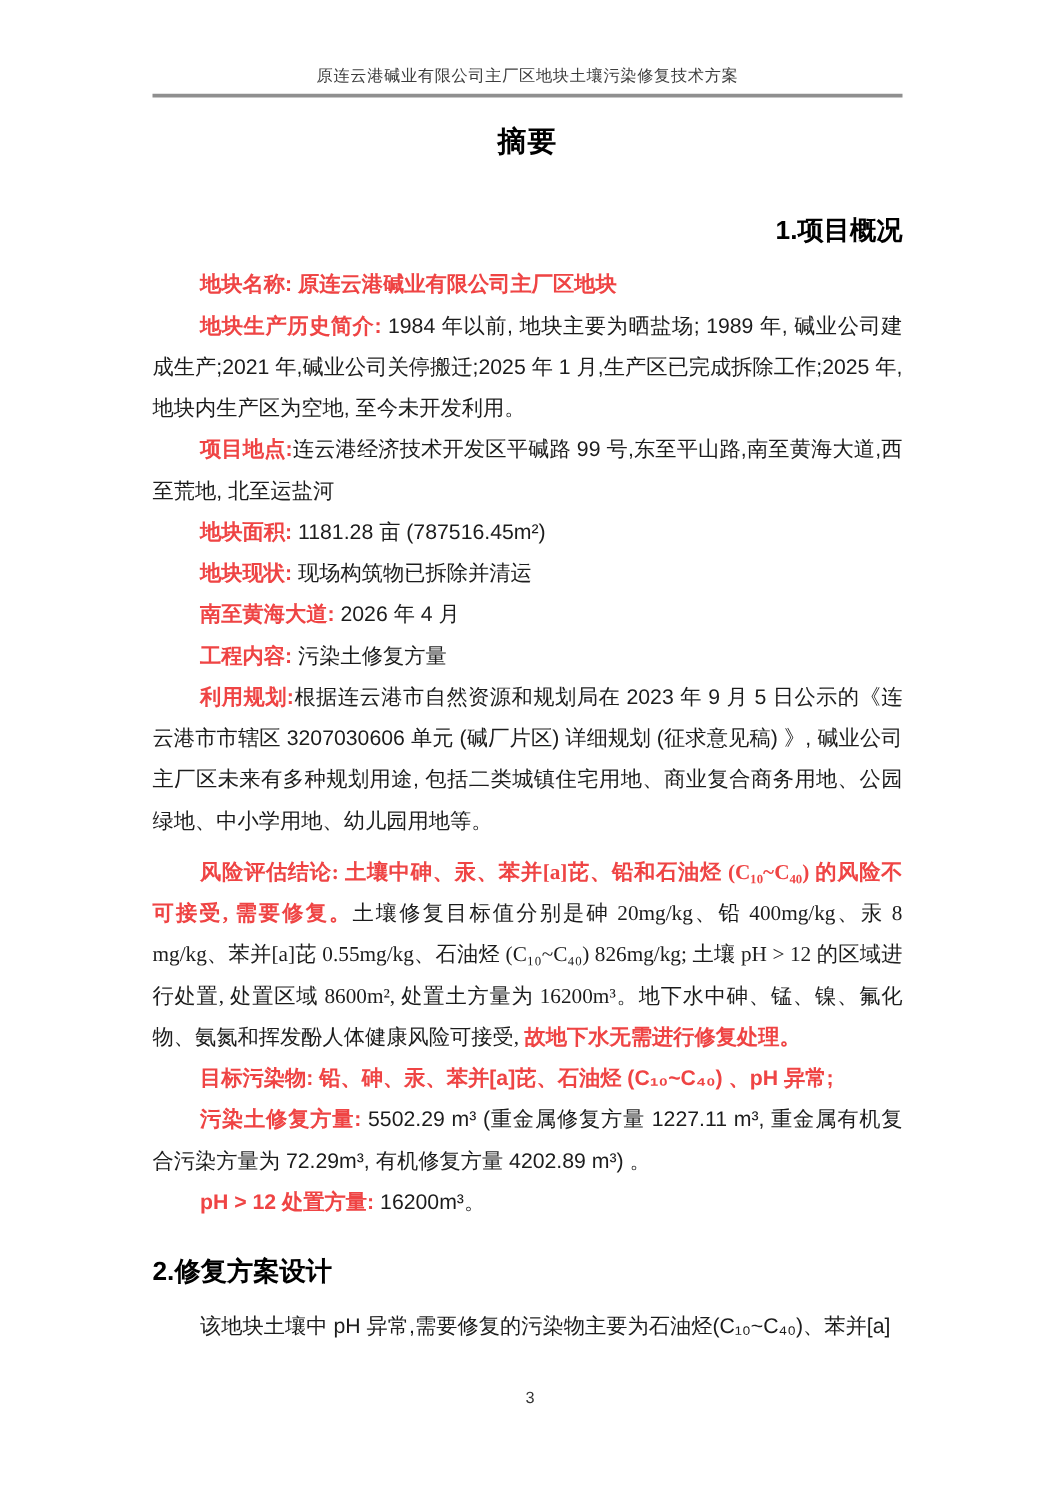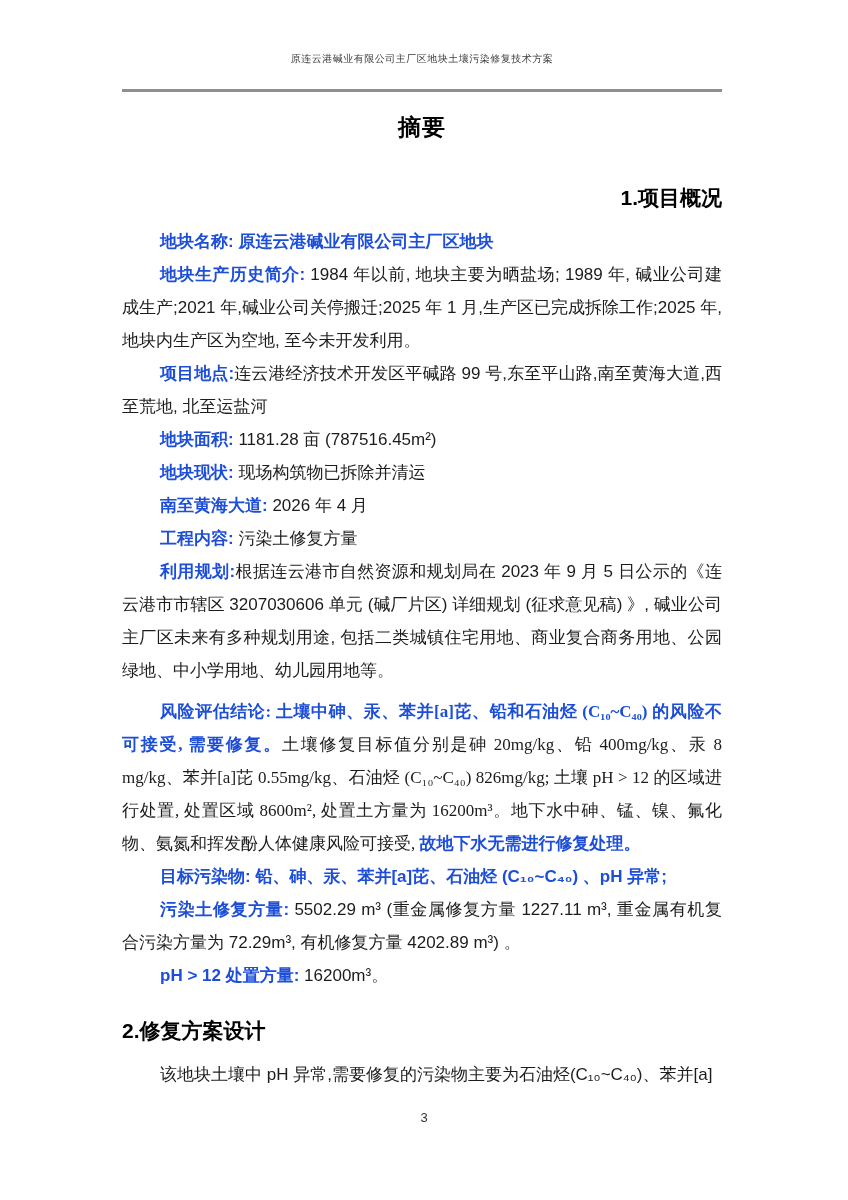--- a/index.html
+++ b/index.html
@@ -16,23 +16,23 @@
     color: #1c1c1c;
   }
   .content {
     position: absolute;
     left: 122px;
     top: 0;
     width: 600px;
   }
   .doc-header {
     padding-top: 52px;
-    padding-bottom: 23px;
+    padding-bottom: 5px;
     text-align: center;
-    font-size: 10px;
+    font-size: 13px;
     color: #3d3d3d;
     border-bottom: 3px solid #8f8f8f;
     letter-spacing: 0.5px;
   }
   .doc-title {
     margin: 20px 0 0 0;
     text-align: center;
     font-size: 23px;
     font-weight: bold;
     color: #000000;
@@ -56,21 +56,21 @@
   .para {
     margin: 0;
     font-size: 17px;
     line-height: 33px;
     text-align: justify;
     text-indent: 38px;
     color: #1c1c1c;
   }
   .para .b {
     font-weight: bold;
-    color: #1d4ed8;
+    color: #ef4444;
   }
   .para-risk {
     margin-top: 8px;
     font-family: Liberation Serif, serif;
   }
   .page-number {
     position: absolute;
     top: 1110px;
     left: 0;
     width: 848px;

